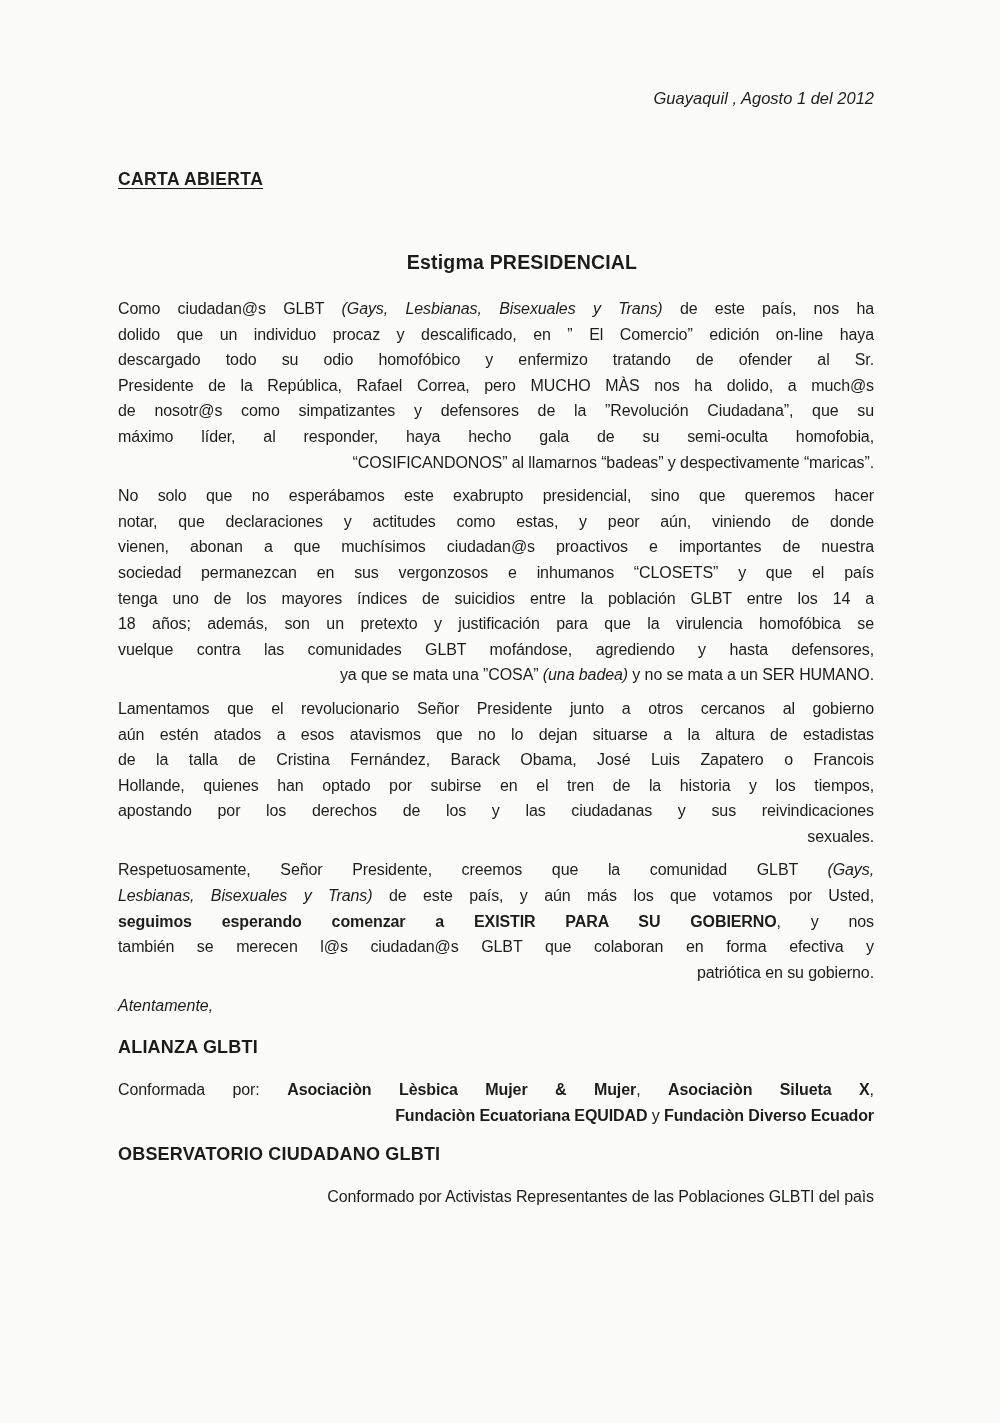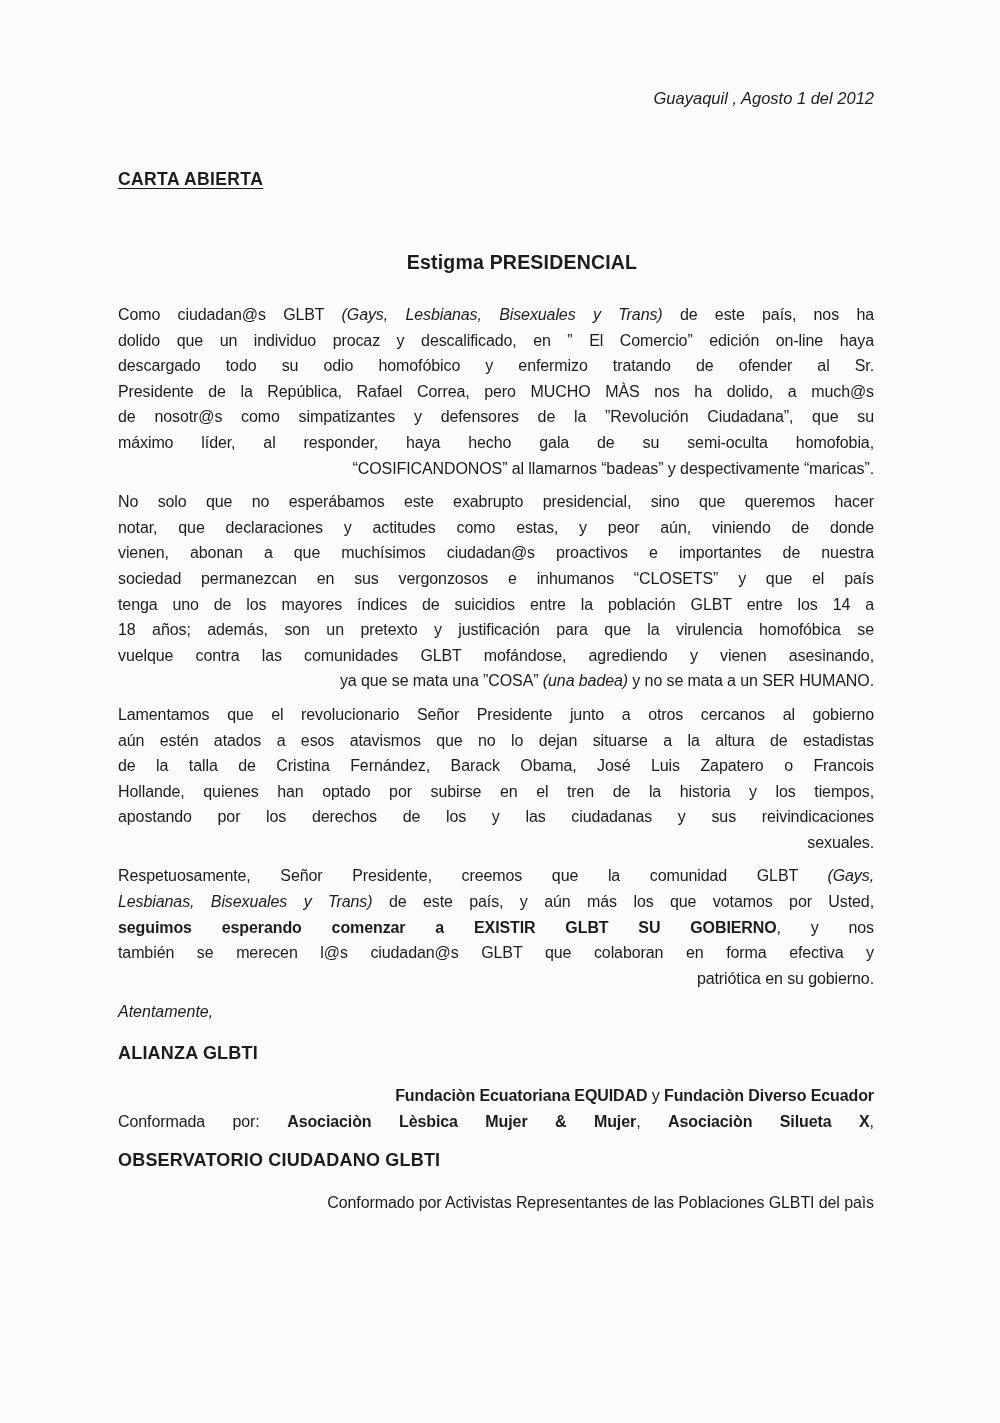--- a/index.html
+++ b/index.html
@@ -31,21 +31,21 @@
     text-underline-offset:3px;
     margin-bottom:60px;
   }
   .title{
     text-align:center;
     text-indent:52px;
     font-weight:bold;
     font-size:19.5px;
     line-height:24px;
     letter-spacing:.2px;
-    margin-bottom:28px;
+    margin-bottom:22px;
   }
   .p{
     font-size:16px;
     line-height:25.6px;
     letter-spacing:-0.1px;
     margin:0 0 8px 0;
   }
   .line{text-align:right;}
   .line.just{text-align:justify;text-align-last:justify;}
   .b{font-weight:bold;}
@@ -85,46 +85,46 @@
       <div class="line just"><span>máximo líder, al responder, haya hecho gala de su semi-oculta homofobia,</span></div>
       <div class="line"><span>“COSIFICANDONOS” al llamarnos “badeas” y despectivamente “maricas”.</span></div>
     </div>
   <div class="p">
       <div class="line just"><span>No solo que no esperábamos este exabrupto presidencial, sino que queremos hacer</span></div>
       <div class="line just"><span>notar, que declaraciones y actitudes como estas, y peor aún, viniendo de donde</span></div>
       <div class="line just"><span>vienen, abonan a que muchísimos ciudadan@s proactivos e importantes de nuestra</span></div>
       <div class="line just"><span>sociedad permanezcan en sus vergonzosos e inhumanos “CLOSETS” y que el país</span></div>
       <div class="line just"><span>tenga uno de los mayores índices de suicidios entre la población GLBT entre los 14 a</span></div>
       <div class="line just"><span>18 años; además, son un pretexto y justificación para que la virulencia homofóbica se</span></div>
-      <div class="line just"><span>vuelque contra las comunidades GLBT mofándose, agrediendo y vienen asesinando,</span></div>
+      <div class="line just"><span>vuelque contra las comunidades GLBT mofándose, agrediendo y hasta defensores,</span></div>
       <div class="line"><span>ya que se mata una ”COSA” </span><span class="i">(una badea)</span><span> y no se mata a un SER HUMANO.</span></div>
     </div>
   <div class="p">
       <div class="line just"><span>Lamentamos que el revolucionario Señor Presidente junto a otros cercanos al gobierno</span></div>
       <div class="line just"><span>aún estén atados a esos atavismos que no lo dejan situarse a la altura de estadistas</span></div>
       <div class="line just"><span>de la talla de Cristina Fernández, Barack Obama, José Luis Zapatero o Francois</span></div>
       <div class="line just"><span>Hollande, quienes han optado por subirse en el tren de la historia y los tiempos,</span></div>
       <div class="line just"><span>apostando por los derechos de los y las ciudadanas y sus reivindicaciones</span></div>
       <div class="line"><span>sexuales.</span></div>
     </div>
   <div class="p">
       <div class="line just"><span>Respetuosamente, Señor Presidente, creemos que la comunidad GLBT </span><span class="i">(Gays,</span></div>
       <div class="line just"><span class="i">Lesbianas, Bisexuales y Trans)</span><span> de este país, y aún más los que votamos por Usted,</span></div>
-      <div class="line just"><span class="b">seguimos esperando comenzar a EXISTIR GLBT SU GOBIERNO</span><span>, y nos</span></div>
+      <div class="line just"><span class="b">seguimos esperando comenzar a EXISTIR PARA SU GOBIERNO</span><span>, y nos</span></div>
       <div class="line just"><span>también se merecen l@s ciudadan@s GLBT que colaboran en forma efectiva y</span></div>
       <div class="line"><span>patriótica en su gobierno.</span></div>
     </div>
 
   <div class="closing">Atentamente,</div>
 
   <div class="sig alianza">ALIANZA GLBTI</div>
 
   <div class="p members">
+      <div class="line just"><span>Conformada por: </span><span class="b">Asociaciòn Lèsbica Mujer &amp; Mujer</span><span>, </span><span class="b">Asociaciòn Silueta X</span><span>,</span></div>
       <div class="line"><span class="b">Fundaciòn Ecuatoriana EQUIDAD</span><span> y </span><span class="b">Fundaciòn Diverso Ecuador</span></div>
-      <div class="line just"><span>Conformada por: </span><span class="b">Asociaciòn Lèsbica Mujer &amp; Mujer</span><span>, </span><span class="b">Asociaciòn Silueta X</span><span>,</span></div>
     </div>
 
   <div class="sig observatorio">OBSERVATORIO CIUDADANO GLBTI</div>
 
   <div class="p">
       <div class="line"><span>Conformado por Activistas Representantes de las Poblaciones GLBTI del paìs</span></div>
     </div>
 </div>
 
 </body></html>

